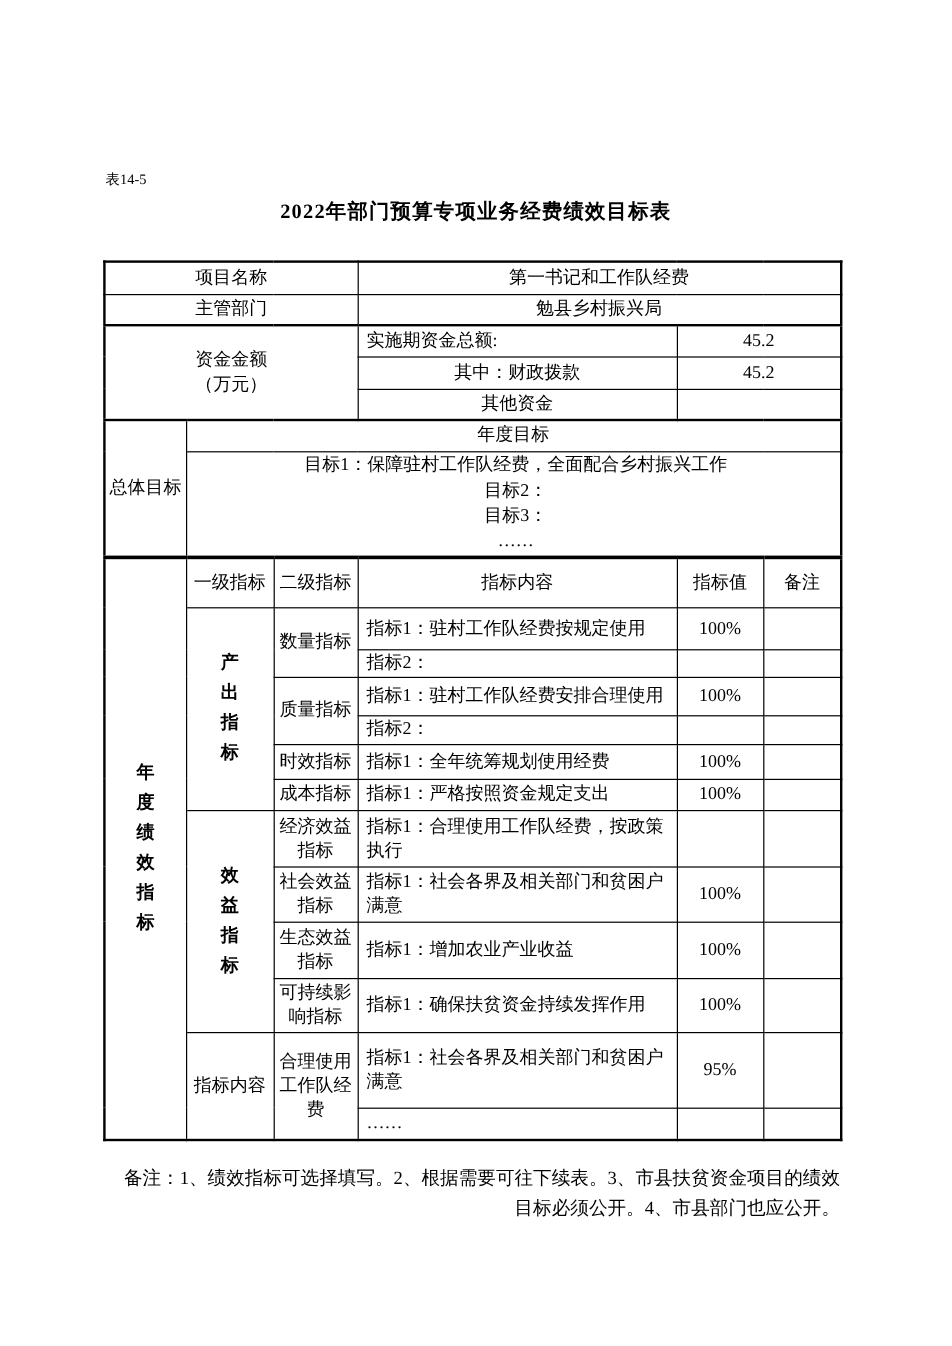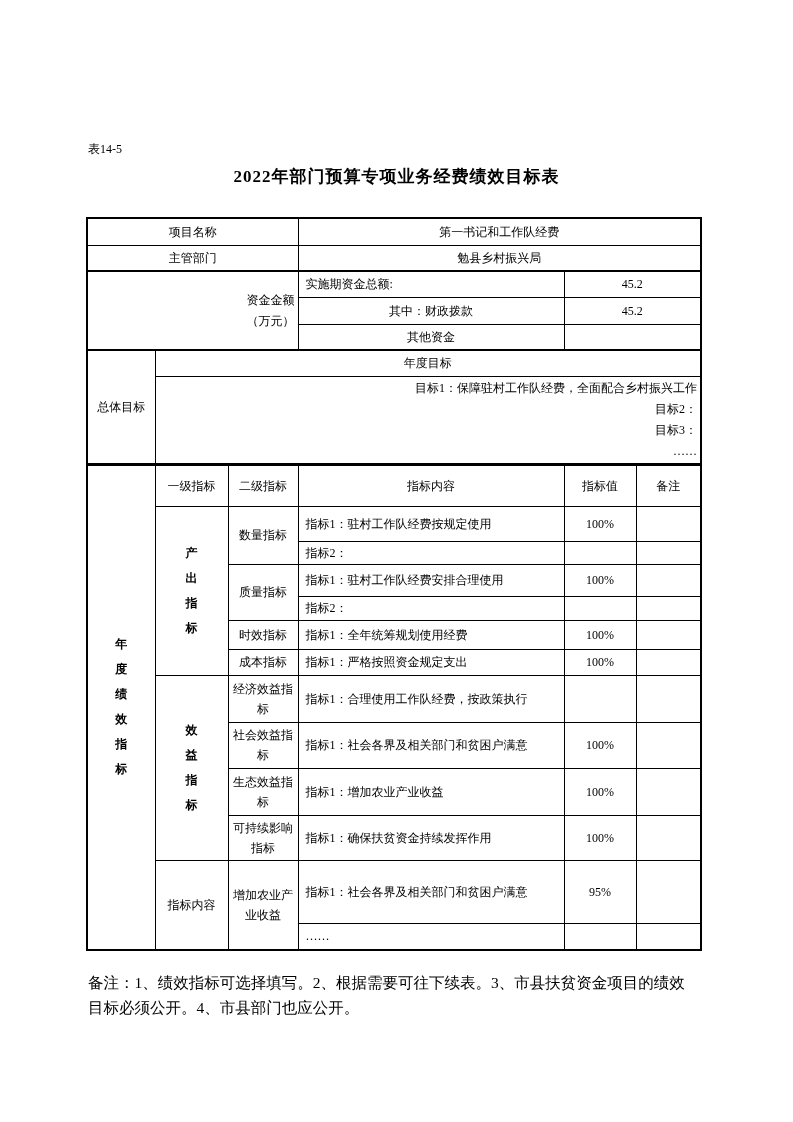--- a/index.html
+++ b/index.html
@@ -6,36 +6,36 @@
   body{
     width:793px;height:1122px;background:#ffffff;color:#000;
     font-family:"Liberation Serif","DejaVu Serif",serif;
     position:relative;overflow:hidden;
   }
   .sheet-label{position:absolute;left:88px;top:141px;font-size:12px;}
   .doc-title{position:absolute;left:0;top:165px;width:100%;text-align:center;
     font-size:17px;font-weight:700;margin:0;letter-spacing:1px;}
   table.main{
     position:absolute;left:86px;top:217px;width:614px;
-    border-collapse:collapse;table-layout:fixed;font-size:12px;
+    border-collapse:collapse;table-layout:fixed;font-size:15px;
     border:2px solid #000;
   }
   td{
     border:1px solid #000;text-align:center;vertical-align:middle;
     padding:1px 3px;overflow:hidden;line-height:20px;
   }
   td.left{text-align:left;padding-left:7px;}
   tr.sep2 > td{border-top-width:2px;}
   tr.sep3 > td{border-top-width:3px;}
-  .goals div{line-height:21px;text-align:right;}
+  .goals div{line-height:21px;text-align:center;}
   .vert{display:inline-block;width:1.15em;word-break:break-all;line-height:25px;
     white-space:normal;text-align:center;font-weight:bold;}
-  .two-line div{line-height:21px;text-align:right;}
+  .two-line div{line-height:21px;}
   .footnote{position:absolute;left:88px;top:970px;width:612px;margin:0;
-    font-size:15.5px;line-height:25px;text-align:left;}
+    font-size:15.5px;line-height:25px;text-align:right;}
 </style>
 </head>
 <body>
 
 <div class="sheet-label">表14-5</div>
 <h1 class="doc-title">2022年部门预算专项业务经费绩效目标表</h1>
 
 <table class="main">
   <colgroup>
     <col style="width:68px">
@@ -157,21 +157,21 @@
   </tr>
   <tr style="height:45px">
     <td>可持续影响指标</td>
     <td class="left">指标1：确保扶贫资金持续发挥作用</td>
     <td>100%</td>
     <td></td>
   </tr>
 
   <tr style="height:63px">
     <td rowspan="2">指标内容</td>
-    <td rowspan="2">增加农业产业收益</td>
+    <td rowspan="2">合理使用工作队经费</td>
     <td class="left">指标1：社会各界及相关部门和贫困户满意</td>
     <td>95%</td>
     <td></td>
   </tr>
   <tr style="height:27px">
     <td class="left">……</td>
     <td></td>
     <td></td>
   </tr>
 </tbody>

